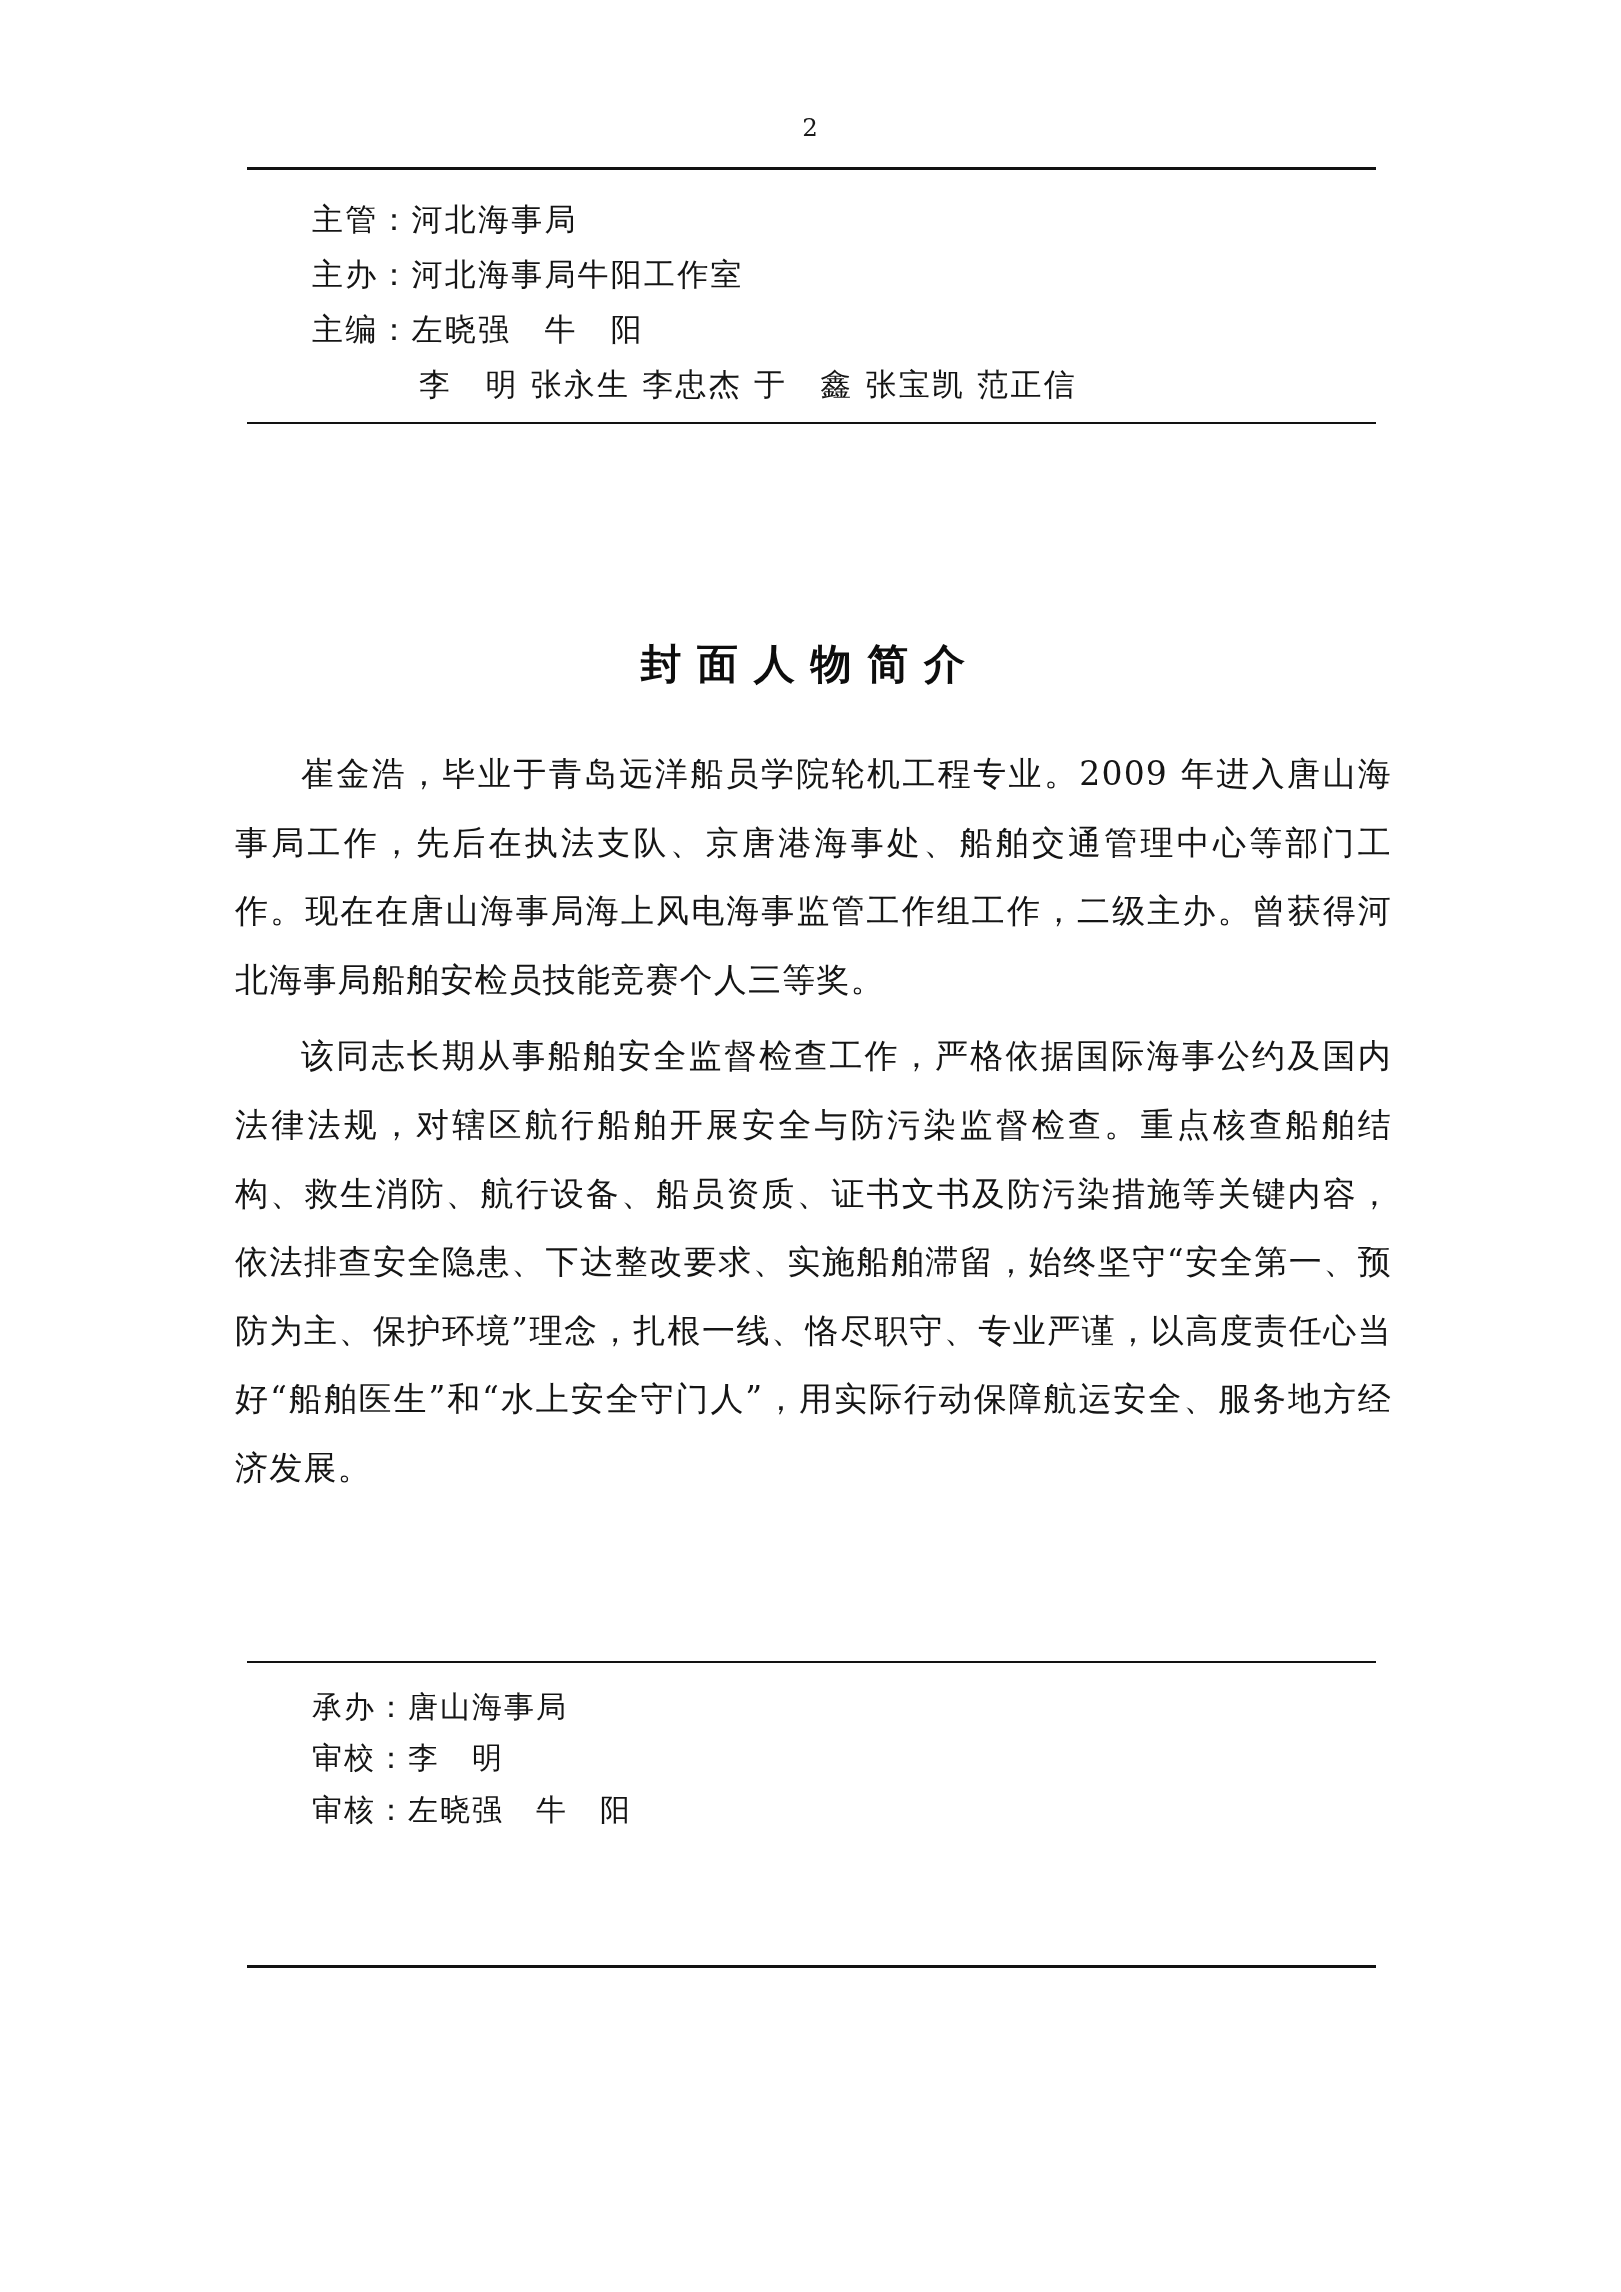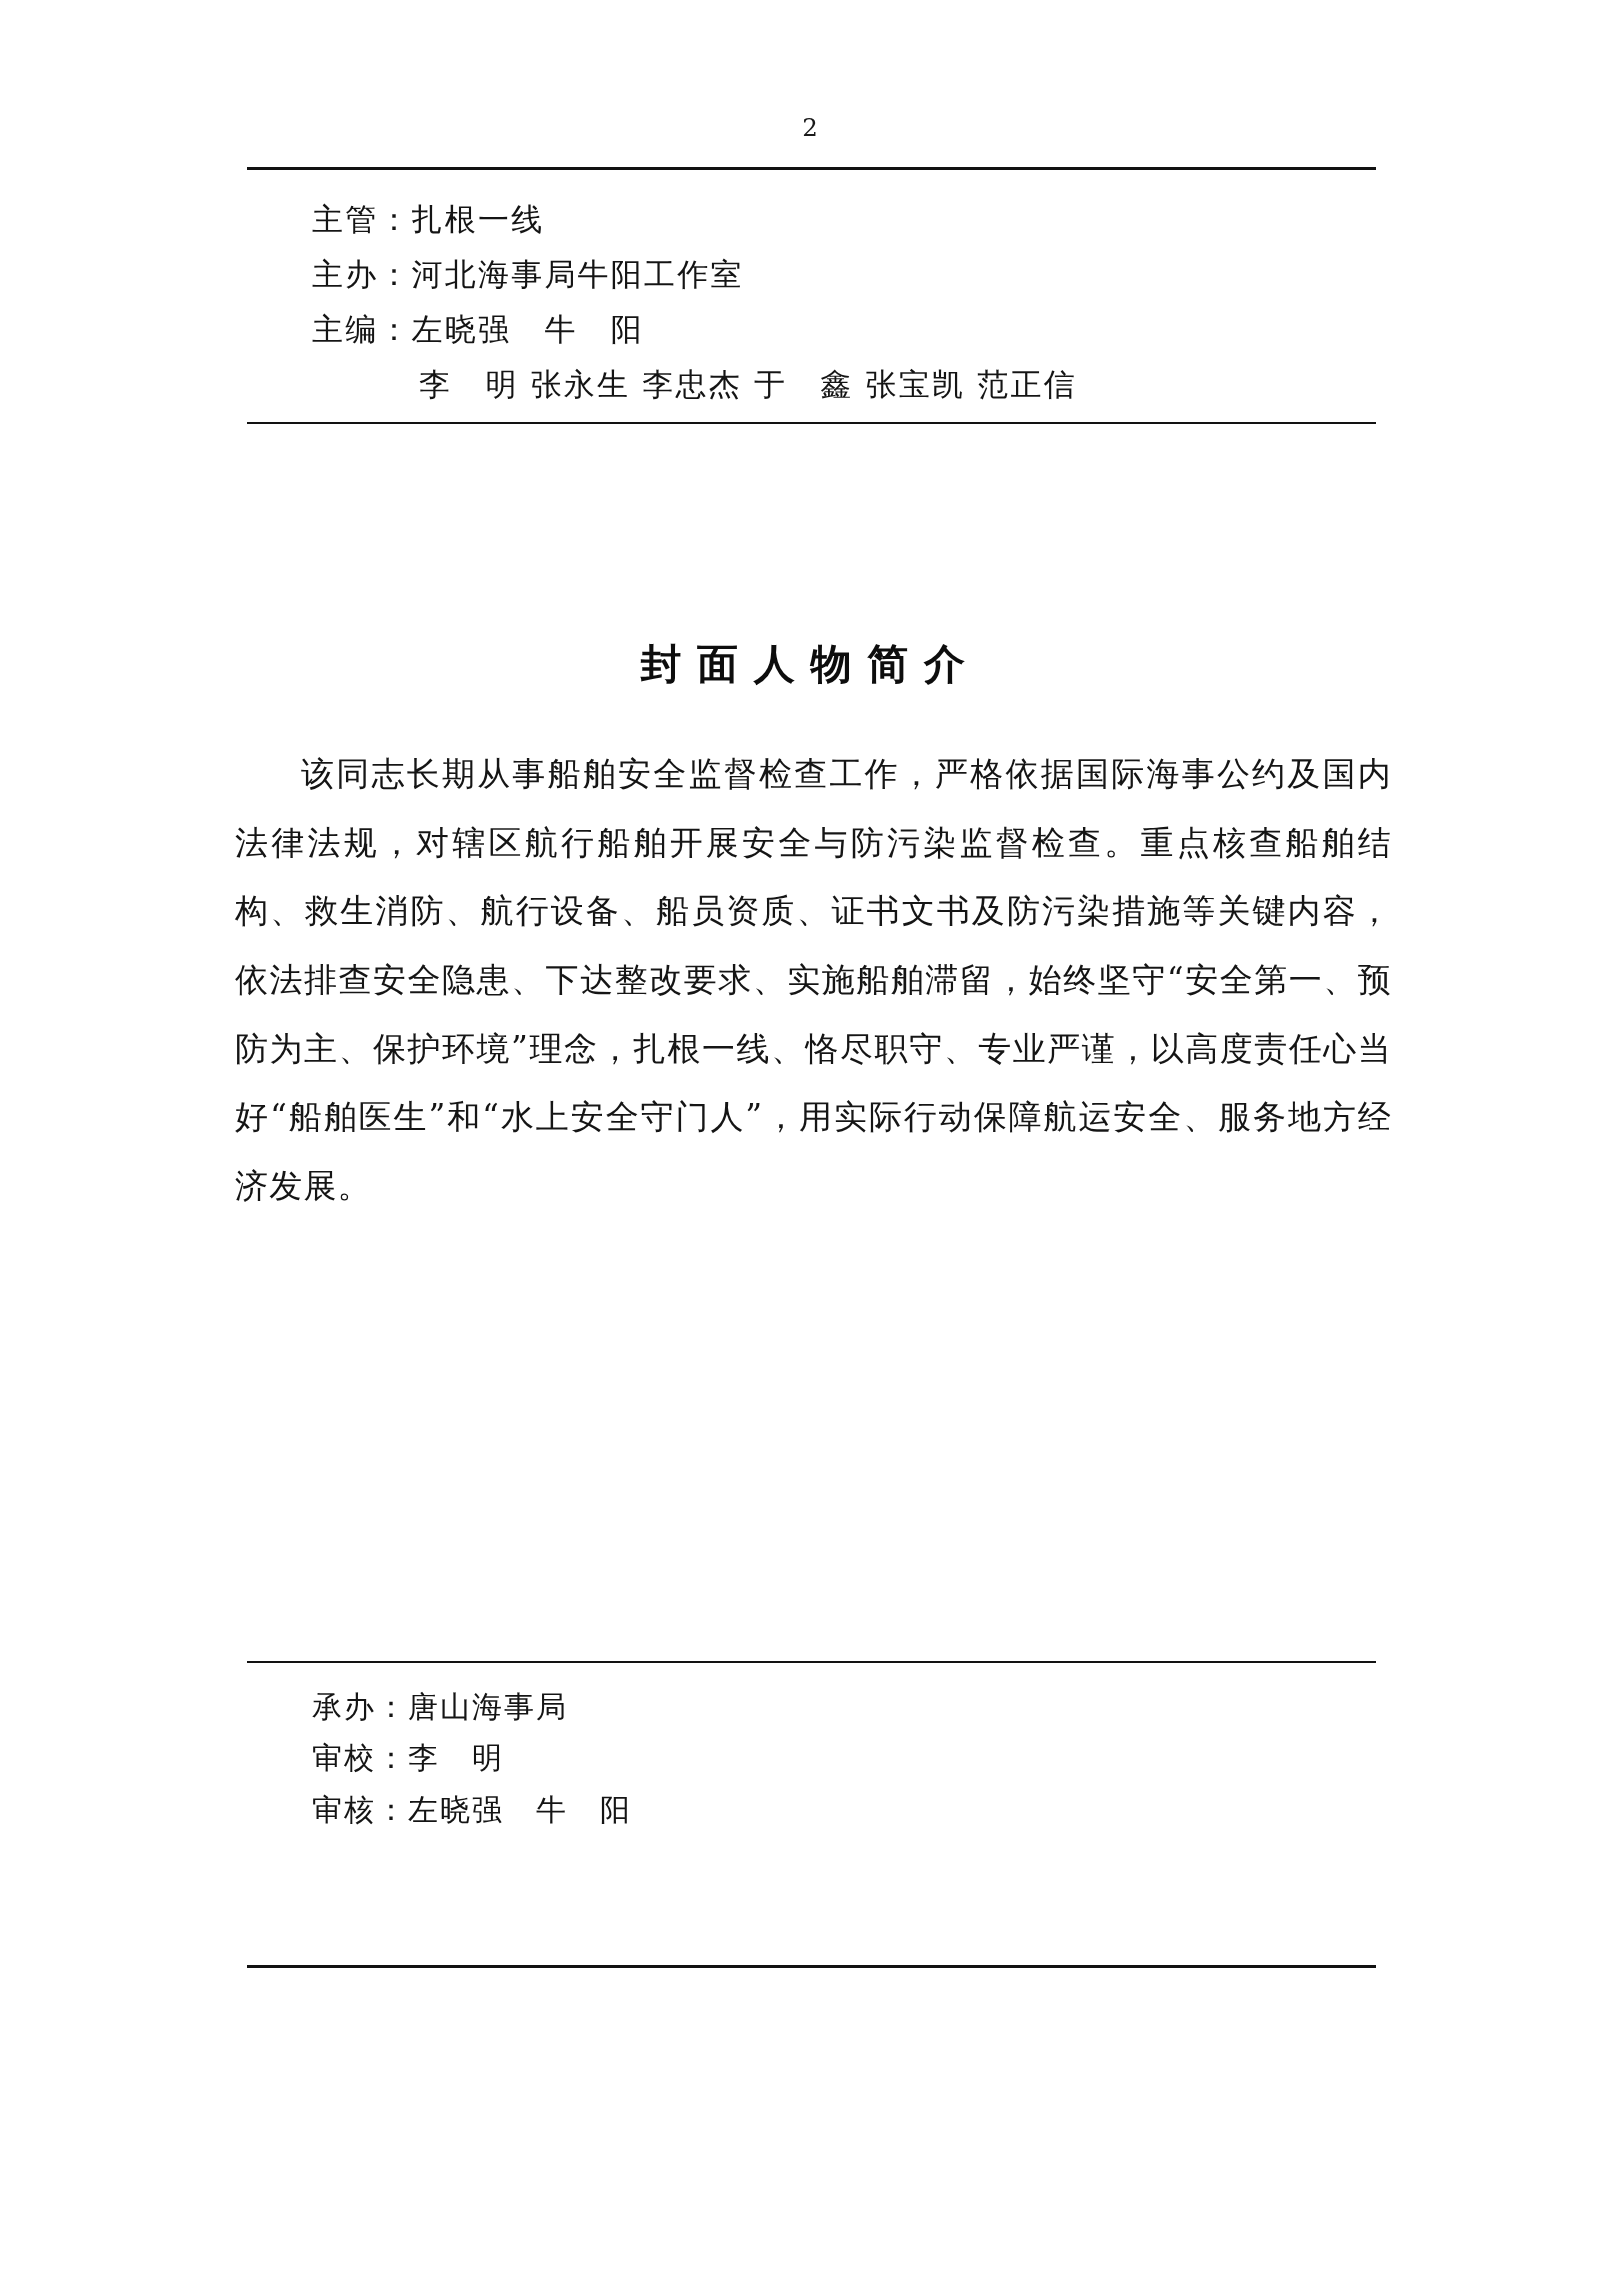--- a/index.html
+++ b/index.html
@@ -121,31 +121,32 @@
 </head>
 <body>
 
 <div class="page">
 
   <div class="page-number">2</div>
 
   <div class="masthead">
     <div class="rule"></div>
     <div class="masthead-body">
-      <div class="mast-line">主管：扎根一线</div>
+      <div class="mast-line">主管：河北海事局</div>
       <div class="mast-line">主办：河北海事局牛阳工作室</div>
       <div class="mast-line">主编：左晓强　牛　阳</div>
       <div class="mast-line indent-cont">李　明 张永生 李忠杰 于　鑫 张宝凯 范正信</div>
     </div>
     <div class="rule thin"></div>
   </div>
 
   <div class="section-title">封面人物简介</div>
 
   <div class="article">
+    <p class="para">崔金浩，毕业于青岛远洋船员学院轮机工程专业。2009 年进入唐山海事局工作，先后在执法支队、京唐港海事处、船舶交通管理中心等部门工作。现在在唐山海事局海上风电海事监管工作组工作，二级主办。曾获得河北海事局船舶安检员技能竞赛个人三等奖。</p>
     <p class="para">该同志长期从事船舶安全监督检查工作，严格依据国际海事公约及国内法律法规，对辖区航行船舶开展安全与防污染监督检查。重点核查船舶结构、救生消防、航行设备、船员资质、证书文书及防污染措施等关键内容，依法排查安全隐患、下达整改要求、实施船舶滞留，始终坚守“安全第一、预防为主、保护环境”理念，扎根一线、恪尽职守、专业严谨，以高度责任心当好“船舶医生”和“水上安全守门人”，用实际行动保障航运安全、服务地方经济发展。</p>
   </div>
 
   <div class="credits">
     <div class="rule thin"></div>
     <div class="credits-body">
       <div class="credit-line">承办：唐山海事局</div>
       <div class="credit-line">审校：李　明</div>
       <div class="credit-line">审核：左晓强　牛　阳</div>
     </div>

